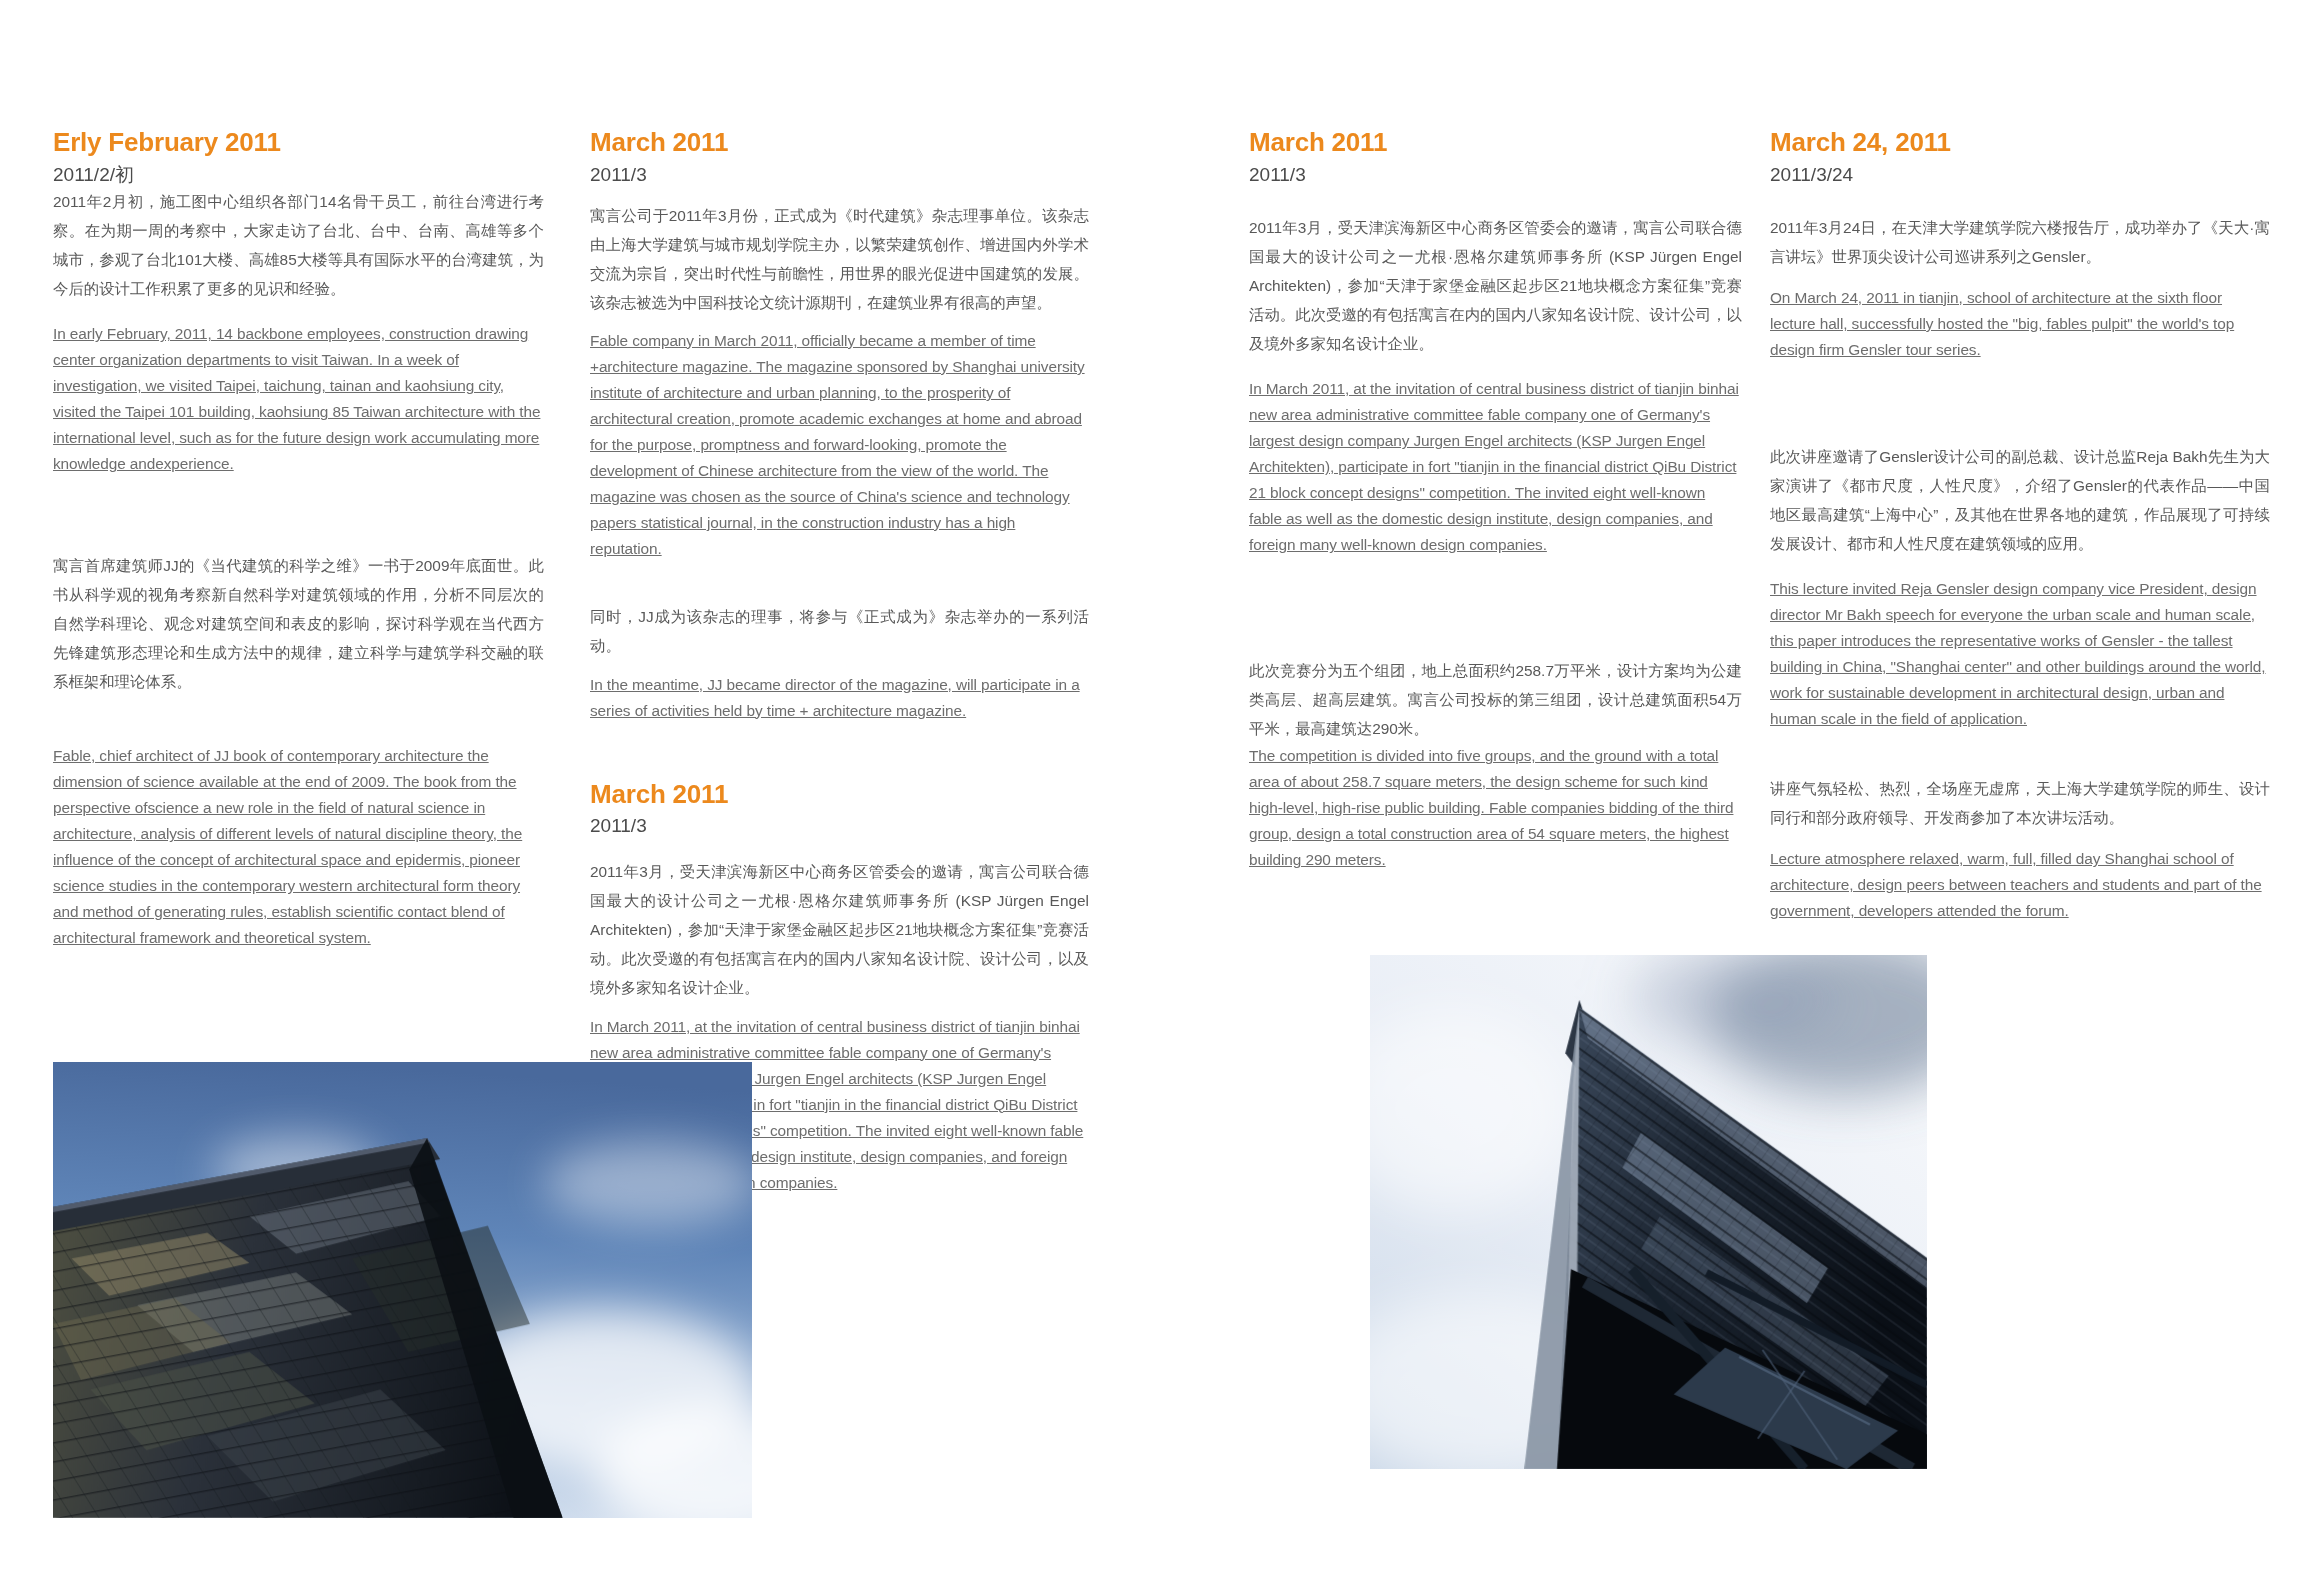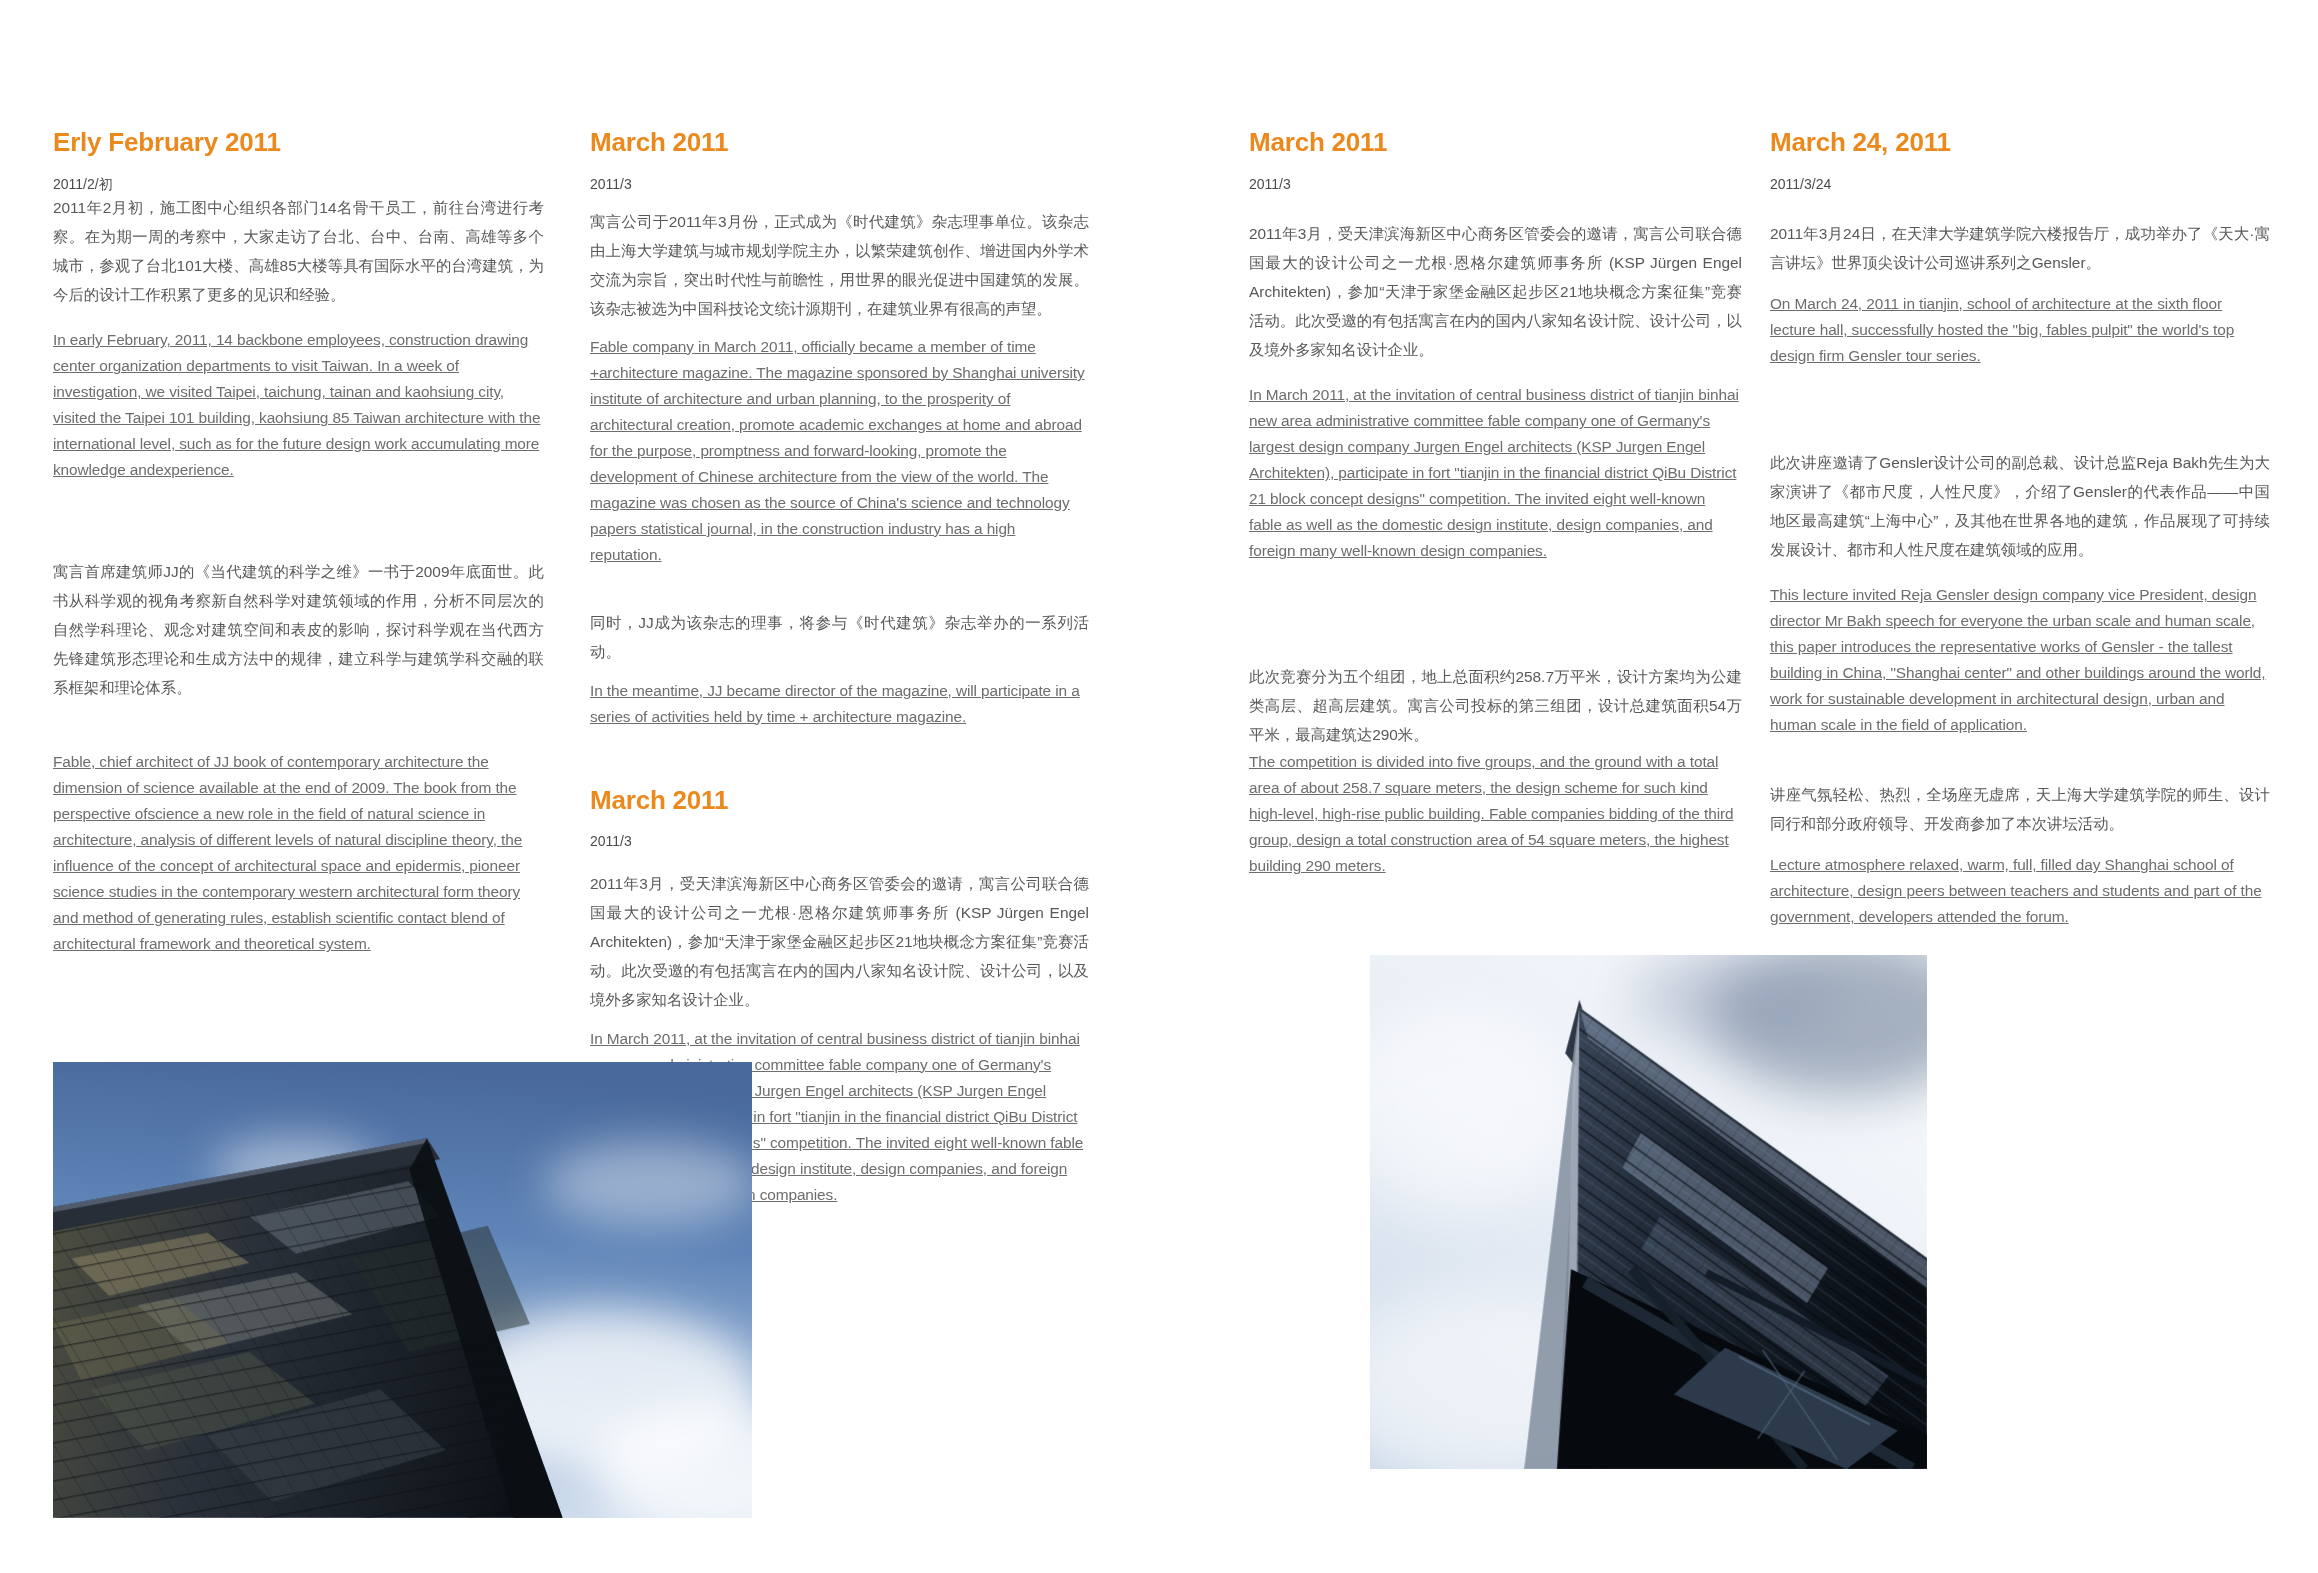--- a/index.html
+++ b/index.html
@@ -5,21 +5,21 @@
   html,body{margin:0;padding:0;background:#ffffff;}
   body{width:2319px;height:1574px;position:relative;overflow:hidden;
        font-family:"Liberation Sans","DejaVu Sans",sans-serif;}
   .page{position:absolute;inset:0;background:#ffffff;}
   .col{position:absolute;top:128px;}
   #col1{left:53px;width:491px;}
   #col2{left:590px;width:499px;}
   #col3{left:1249px;width:493px;}
   #col4{left:1770px;width:500px;}
   .heading{font-size:26px;font-weight:bold;line-height:1.15;color:#EC891D;margin:0;letter-spacing:-0.2px;}
-  .date{font-size:14px;line-height:1.2;color:#4b4b4b;margin:18px 0 0 0;}
+  .date{font-size:19px;line-height:1.2;color:#4b4b4b;margin:6px 0 0 0;}
   p.zh{font-size:15.4px;line-height:29px;color:#585858;text-align:justify;margin:0;}
   p.en{font-size:15.4px;line-height:26px;color:#6d6d6d;margin:0;letter-spacing:-0.1px;text-decoration:underline;}
   .photo{position:absolute;display:block;}
   #photo-left{left:53px;top:1062px;width:699px;height:456px;}
   #photo-right{left:1370px;top:955px;width:557px;height:514px;}
   svg{display:block;width:100%;height:100%;}
 </style>
 </head>
 <body>
 
@@ -32,21 +32,21 @@
     <p class="en" style="margin-top:18.7px">In early February, 2011, 14 backbone employees, construction drawing center organization departments to visit Taiwan. In a week of investigation, we visited Taipei, taichung, tainan and kaohsiung city, visited the Taipei 101 building, kaohsiung 85 Taiwan architecture with the international level, such as for the future design work accumulating more knowledge andexperience.</p>
     <p class="zh" style="margin-top:74px">寓言首席建筑师JJ的《当代建筑的科学之维》一书于2009年底面世。此书从科学观的视角考察新自然科学对建筑领域的作用，分析不同层次的自然学科理论、观念对建筑空间和表皮的影响，探讨科学观在当代西方先锋建筑形态理论和生成方法中的规律，建立科学与建筑学科交融的联系框架和理论体系。</p>
     <p class="en" style="margin-top:47px">Fable, chief architect of JJ book of contemporary architecture the dimension of science available at the end of 2009. The book from the perspective ofscience a new role in the field of natural science in architecture, analysis of different levels of natural discipline theory, the influence of the concept of architectural space and epidermis, pioneer science studies in the contemporary western architectural form theory and method of generating rules, establish scientific contact blend of architectural framework and theoretical system.</p>
   </section>
 
   <section class="col" id="col2">
     <h2 class="heading">March 2011</h2>
     <div class="date">2011/3</div>
     <p class="zh" style="margin-top:14px">寓言公司于2011年3月份，正式成为《时代建筑》杂志理事单位。该杂志由上海大学建筑与城市规划学院主办，以繁荣建筑创作、增进国内外学术交流为宗旨，突出时代性与前瞻性，用世界的眼光促进中国建筑的发展。该杂志被选为中国科技论文统计源期刊，在建筑业界有很高的声望。</p>
     <p class="en" style="margin-top:11.2px">Fable company in March 2011, officially became a member of time +architecture magazine. The magazine sponsored by Shanghai university institute of architecture and urban planning, to the prosperity of architectural creation, promote academic exchanges at home and abroad for the purpose, promptness and forward-looking, promote the development of Chinese architecture from the view of the world. The magazine was chosen as the source of China's science and technology papers statistical journal, in the construction industry has a high reputation.</p>
-    <p class="zh" style="margin-top:40px">同时，JJ成为该杂志的理事，将参与《时代建筑》杂志举办的一系列活动。</p>
+    <p class="zh" style="margin-top:40px">同时，JJ成为该杂志的理事，将参与《正式成为》杂志举办的一系列活动。</p>
     <p class="en" style="margin-top:11.7px">In the meantime, JJ became director of the magazine, will participate in a series of activities held by time + architecture magazine.</p>
     <h2 class="heading" style="margin-top:56px">March 2011</h2>
     <div class="date">2011/3</div>
     <p class="zh" style="margin-top:18.7px">2011年3月，受天津滨海新区中心商务区管委会的邀请，寓言公司联合德国最大的设计公司之一尤根·恩格尔建筑师事务所 (KSP Jürgen Engel Architekten)，参加“天津于家堡金融区起步区21地块概念方案征集”竞赛活动。此次受邀的有包括寓言在内的国内八家知名设计院、设计公司，以及境外多家知名设计企业。</p>
     <p class="en" style="margin-top:11.7px">In March 2011, at the invitation of central business district of tianjin binhai new area administrative committee fable company one of Germany's largest design company Jurgen Engel architects (KSP Jurgen Engel Architekten), participate in fort "tianjin in the financial district QiBu District 21 block concept designs" competition. The invited eight well-known fable as well as the domestic design institute, design companies, and foreign many well-known design companies.</p>
   </section>
 
   <section class="col" id="col3">
     <h2 class="heading">March 2011</h2>
     <div class="date">2011/3</div>

